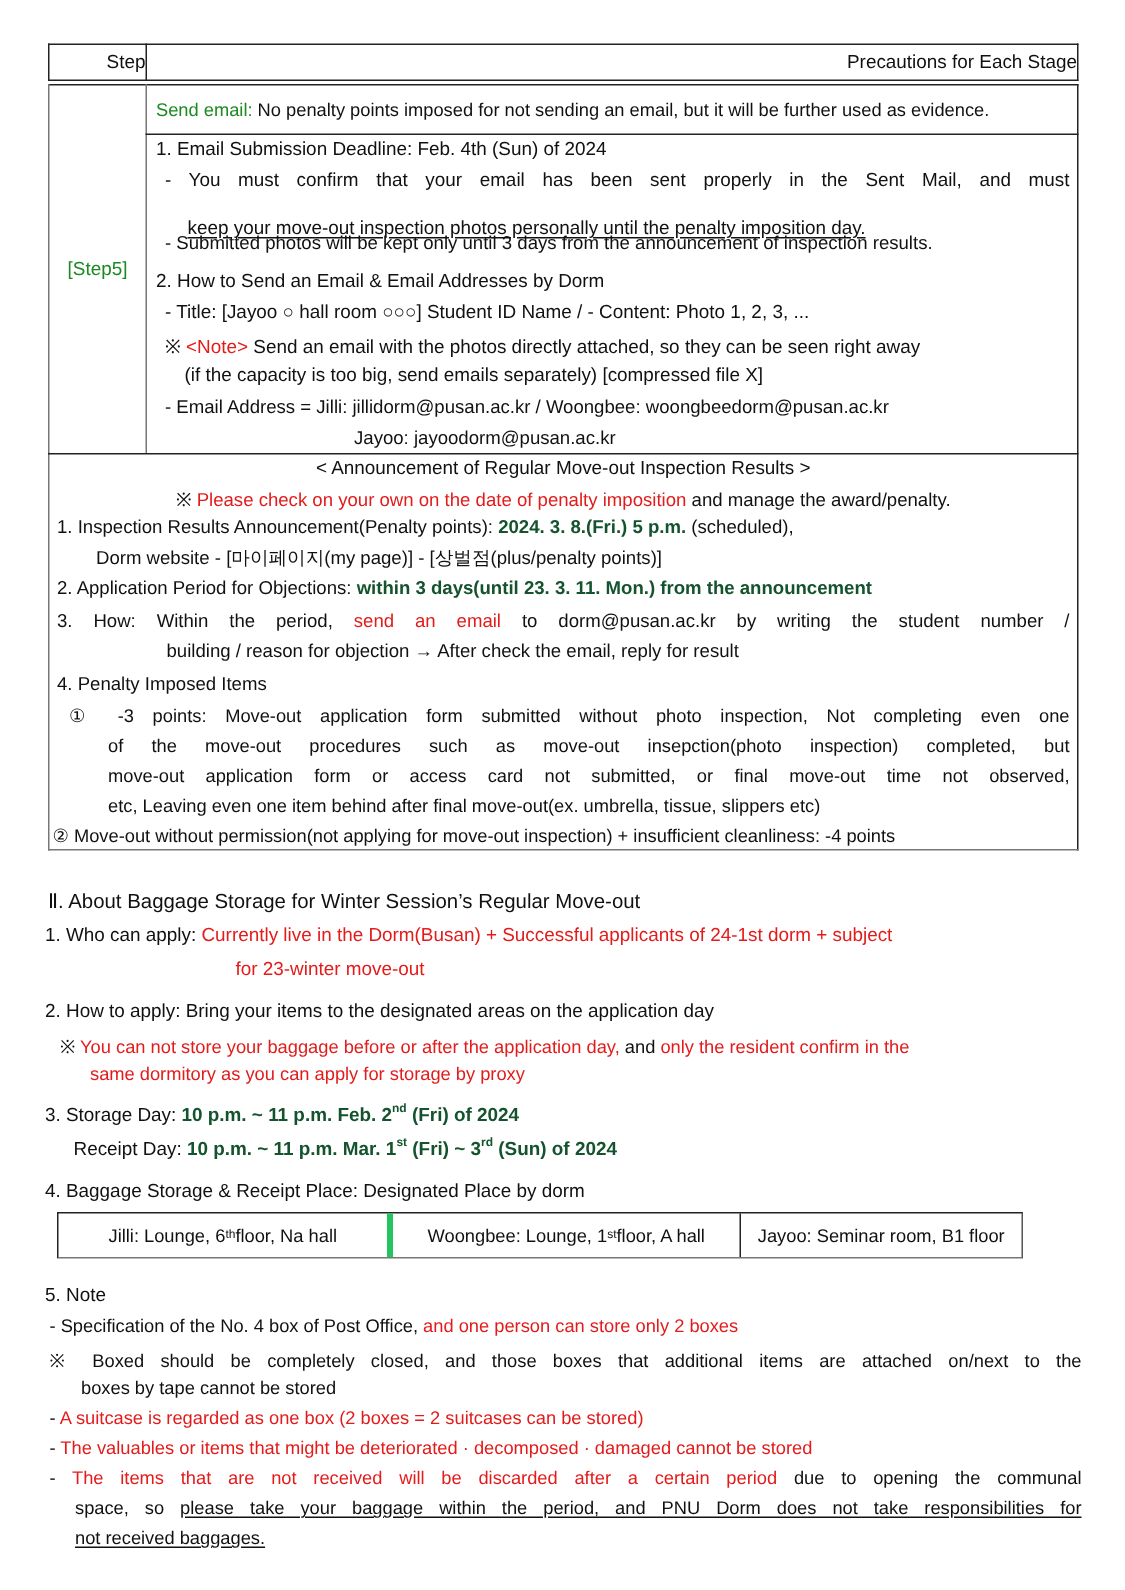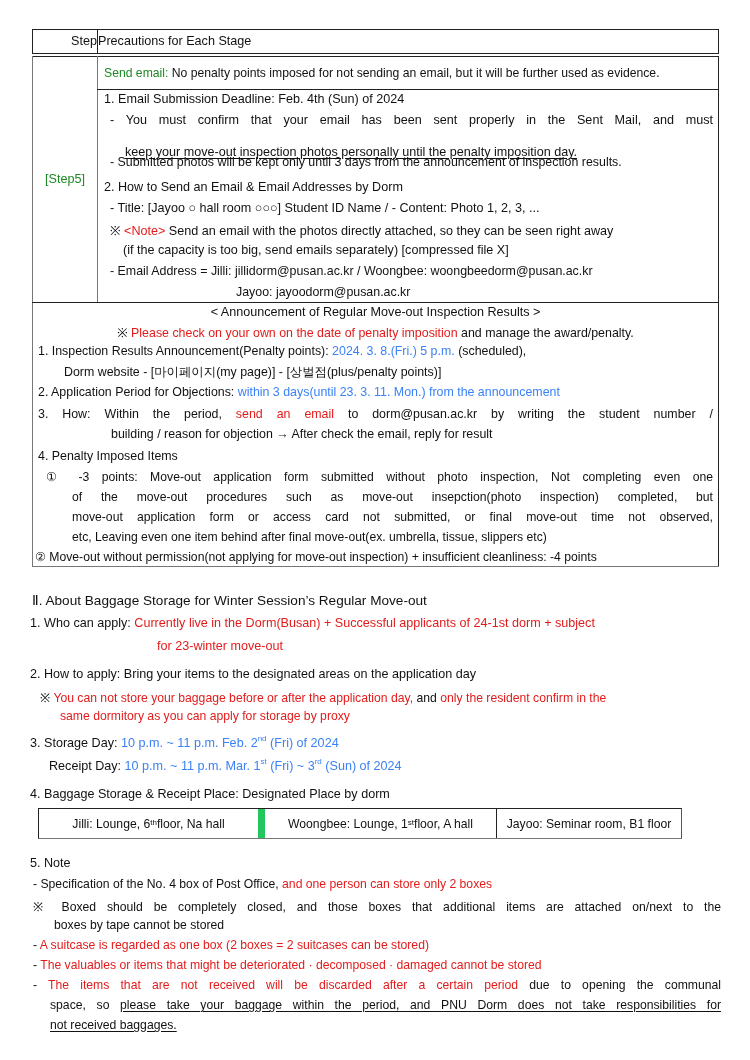--- a/index.html
+++ b/index.html
@@ -1,20 +1,20 @@
 <!DOCTYPE html>
 <html><head>
 <meta charset="utf-8">
 <style>
   html, body { margin:0; padding:0; background:#ffffff; }
   body { width:750px; height:1060px; position:relative; overflow:hidden;
          font-family:"Liberation Sans", sans-serif; color:#111; font-size:12.6px; }
   .abs { position:absolute; white-space:nowrap; }
   .red { color:#e31b1b; }
-  .blue { color:#3b82f6; }
+  .blue { color:#14532d;font-weight:bold; }
   .green { color:#1c8a23; }
   .u { text-decoration:underline; text-underline-offset:2px; }
   .line { position:absolute; background:#222; }
   .gline { position:absolute; background:#777; }
   .just { white-space:normal; text-align:justify; text-align-last:justify; }
   sup { font-size:8px; vertical-align:top; line-height:8px; position:relative; top:-1px; }
 </style>
 </head>
 <body>
 
@@ -32,21 +32,21 @@
   <div class="gline" style="left:32px;top:566px;width:687px;height:1px;"></div>
 
   <div class="gline" style="left:97px;top:56px;width:1px;height:246px;"></div>
 
   <div class="line" style="left:97px;top:89px;width:622px;height:1px;"></div>
 
   <div class="line" style="left:32px;top:302px;width:687px;height:1px;"></div>
 </div>
 
 <div class="abs" style="left:33px;top:34px;width:64px;text-align:right;">Step</div>
-<div class="abs" style="left:98px;top:34px;width:620px;text-align:left;">Precautions for Each Stage</div>
+<div class="abs" style="left:98px;top:34px;width:620px;text-align:right;">Precautions for Each Stage</div>
 
 <div class="abs green" style="left:33px;top:172px;width:64px;text-align:center;">[Step5]</div>
 
 <div class="abs" style="left:104px;top:66px;font-size:12.2px;">
   <span class="green">Send email:</span><span> No penalty points imposed for not sending an email, but it will be further used as evidence.</span>
 </div>
 
 <div class="abs" style="left:104px;top:92px;">1. Email Submission Deadline: Feb. 4th (Sun) of 2024</div>
 <div class="abs" style="left:110px;top:113px;width:603px;">
   <div class="just" style="word-spacing:1px;"><span>- You must confirm that your email has been sent properly in the Sent Mail, and must</span></div>
@@ -108,21 +108,21 @@
 <div class="abs" style="left:30px;top:736px;font-size:12.6px;">
   <span>3. Storage Day: </span><span class="blue"><span>10 p.m. ~ 11 p.m. Feb. 2</span><sup>nd</sup><span> (Fri) of 2024</span></span>
 </div>
 <div class="abs" style="left:49px;top:759px;font-size:12.6px;">
   <span>Receipt Day: </span><span class="blue"><span>10 p.m. ~ 11 p.m. Mar. 1</span><sup>st</sup><span> (Fri) ~ 3</span><sup>rd</sup><span> (Sun) of 2024</span></span>
 </div>
 
 <div class="abs" style="left:30px;top:787px;font-size:12.6px;">4. Baggage Storage &amp; Receipt Place: Designated Place by dorm</div>
 
 <div style="position:absolute;left:38px;top:808px;width:644px;height:31px;border:1px solid #222;border-bottom-color:#777;border-right-color:#555;box-sizing:border-box;display:flex;font-size:12.2px;">
-  <div style="width:219px;border-right:7px solid #22c55e;display:flex;align-items:center;justify-content:center;white-space:nowrap;">
+  <div style="width:219px;border-right:4px solid #22c55e;display:flex;align-items:center;justify-content:center;white-space:nowrap;">
     <span>Jilli: Lounge, 6</span>
       <sup>th</sup>
       <span> floor, Na hall</span>
   </div>
   <div style="width:231px;border-right:1px solid #222;display:flex;align-items:center;justify-content:center;white-space:nowrap;">
     <span>Woongbee: Lounge, 1</span>
       <sup>st</sup>
       <span> floor, A hall</span>
   </div>
   <div style="flex:1;display:flex;align-items:center;justify-content:center;white-space:nowrap;">

